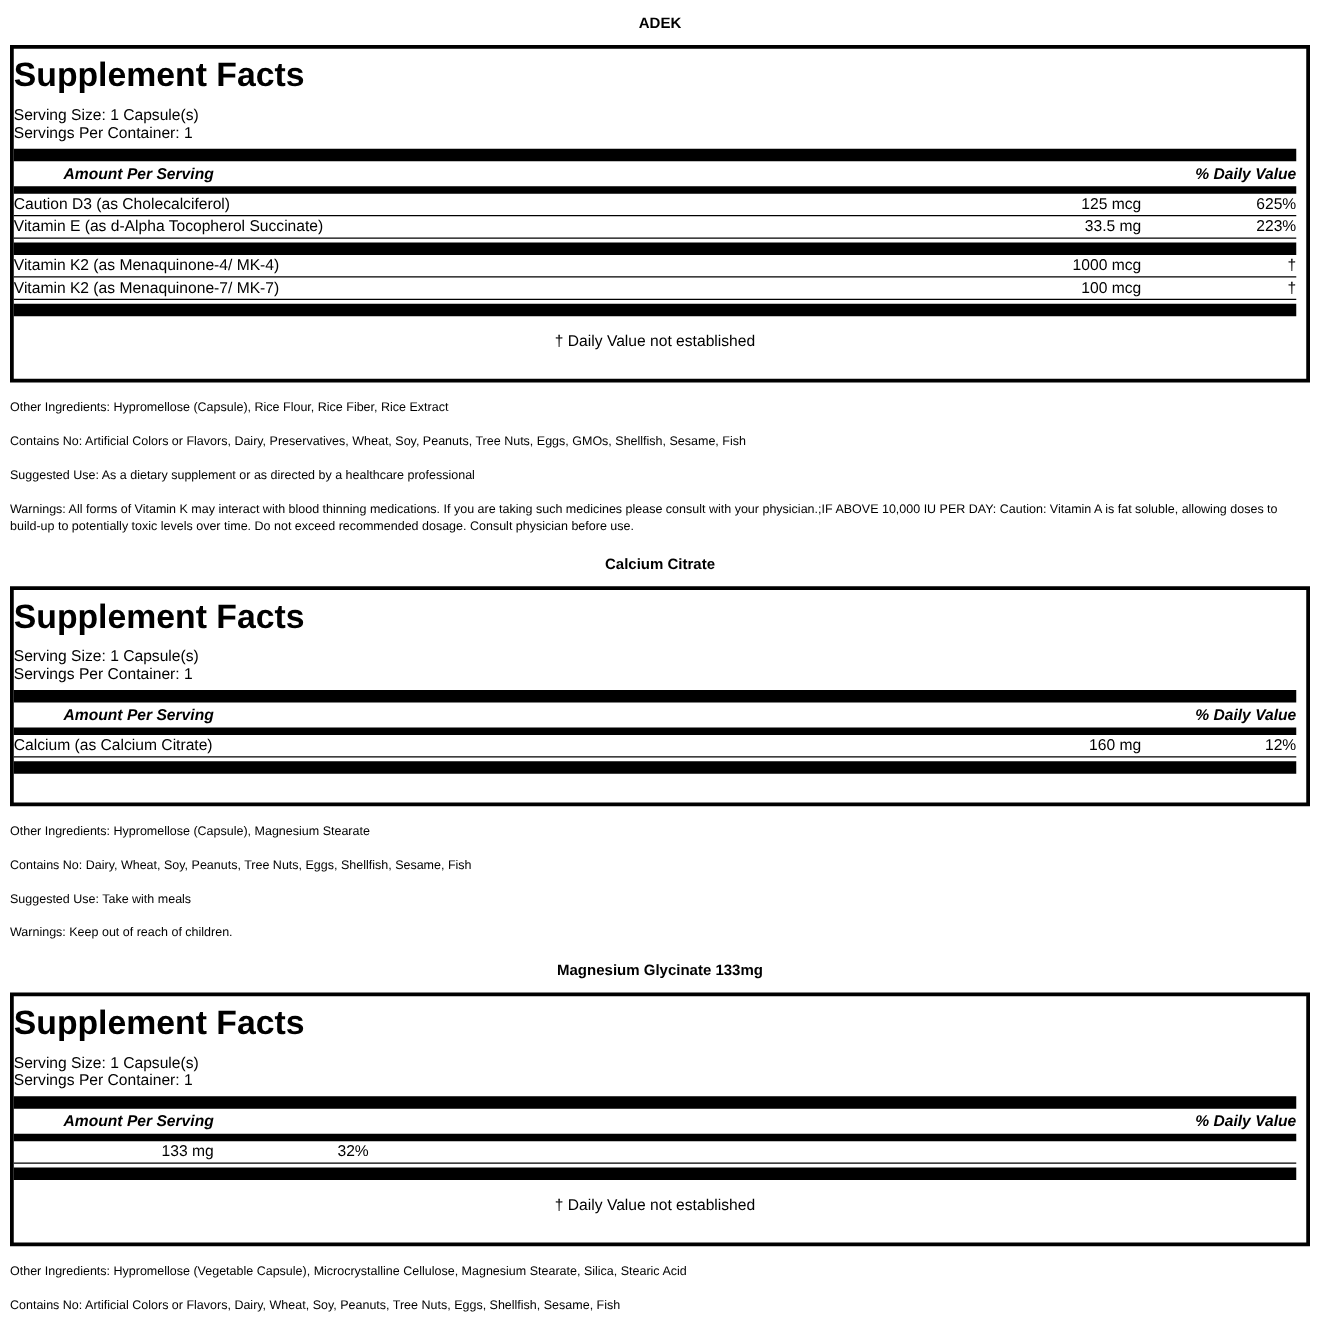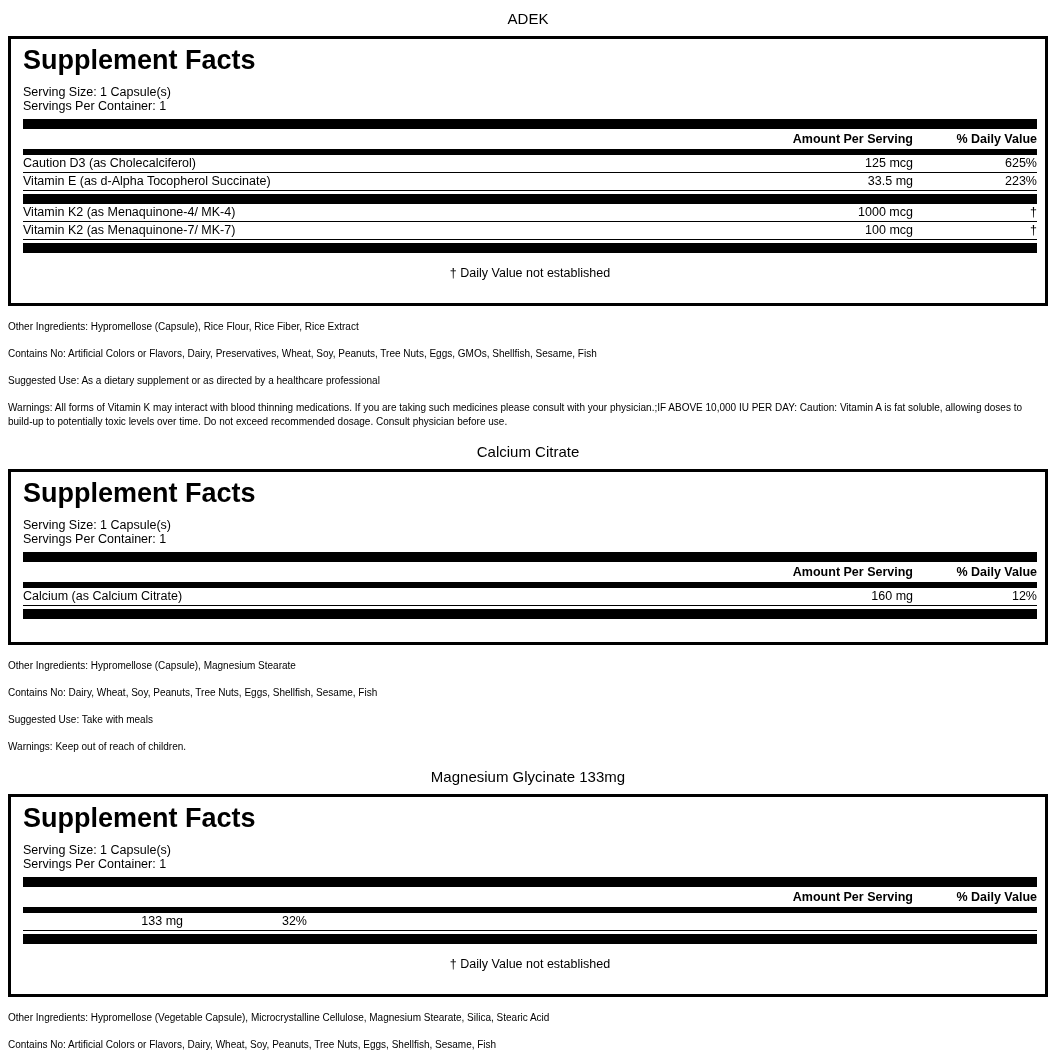--- a/index.html
+++ b/index.html
@@ -8,54 +8,55 @@
     background: #ffffff;
     color: #000000;
     font-family: "Liberation Sans", "DejaVu Sans", sans-serif;
   }
   .page {
     width: 1040px;
     margin: 0 auto;
     padding: 0 8px;
   }
   .section-title {
-    font-size: 15px;
-    font-weight: 400;
+    font-size: 12px;
+    font-weight: 700;
     text-align: center;
     margin: 9px 0 8px 0;
     line-height: 19px;
   }
   .facts-panel {
     border: 3px solid #000;
-    padding: 4px 8px 8px 12px;
+    padding: 4px 8px 8px 0;
     background: #fff;
   }
   .facts-heading {
     font-size: 27px;
     font-weight: 700;
     margin: 2px 0 10px 0;
     line-height: 30px;
     letter-spacing: 0;
   }
   .serving-line {
     font-size: 12.5px;
     line-height: 14px;
   }
   .bar10 { height: 10px; background: #000; }
   .bar6  { height: 6px;  background: #000; }
   .mt6 { margin-top: 6px; }
   .mt3 { margin-top: 3px; }
   .header-row {
     display: flex;
-    justify-content: flex-end;
+    justify-content: space-between;
     align-items: baseline;
     font-weight: 700;
     font-size: 12.5px;
     padding: 3px 0 2px 0;
     line-height: 15px;
+    font-style: italic;
   }
   .data-row {
     display: flex;
     align-items: baseline;
     font-size: 12.5px;
     line-height: 14px;
     padding: 1px 0 2px 0;
     border-bottom: 1px solid #000;
   }
   .col-label { flex: 1 1 auto; text-align: left; }

